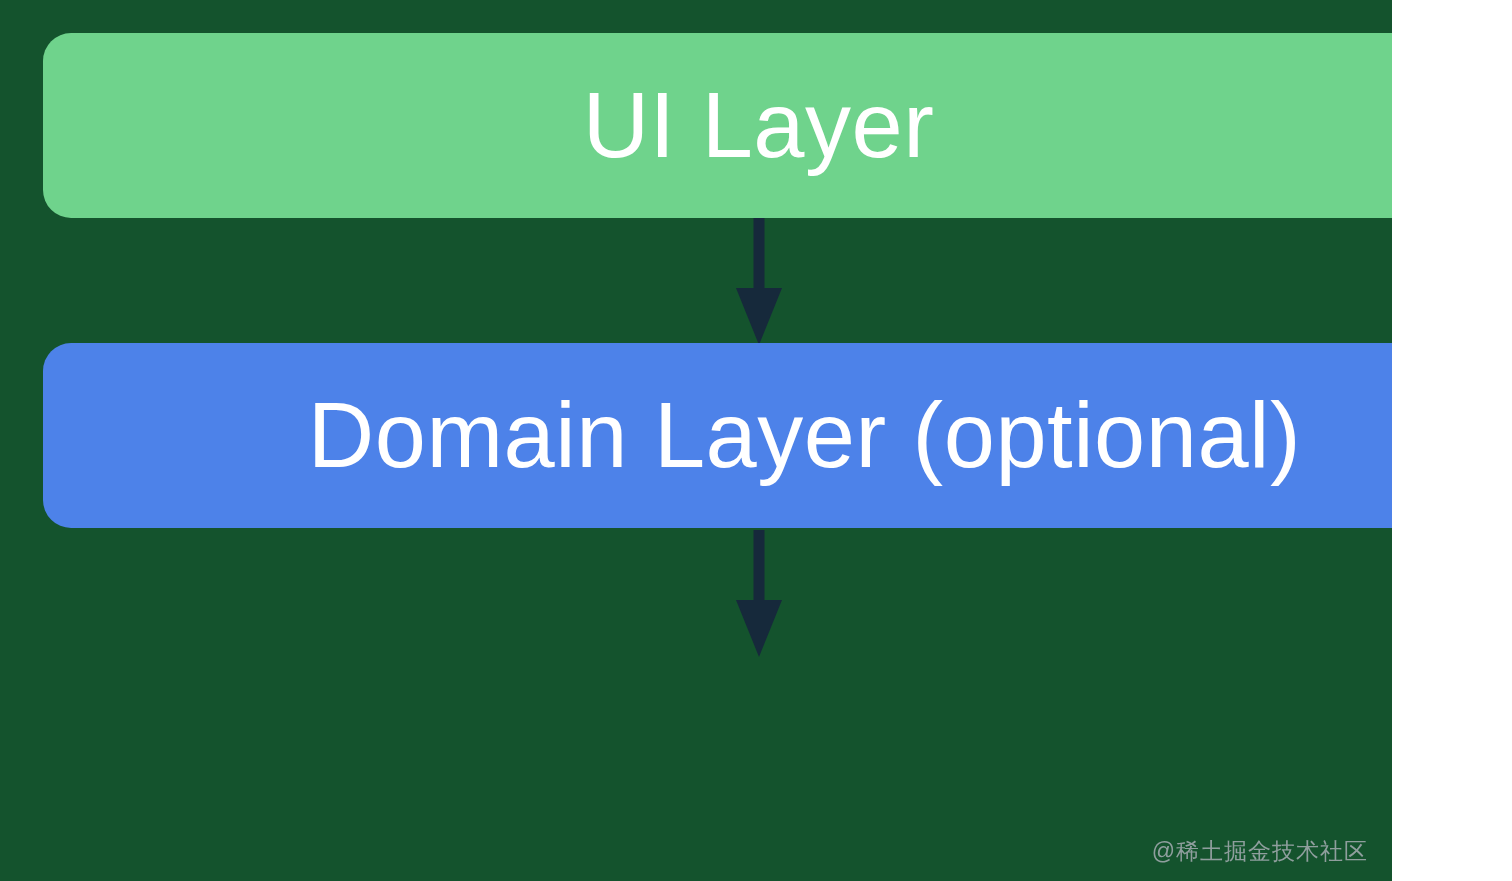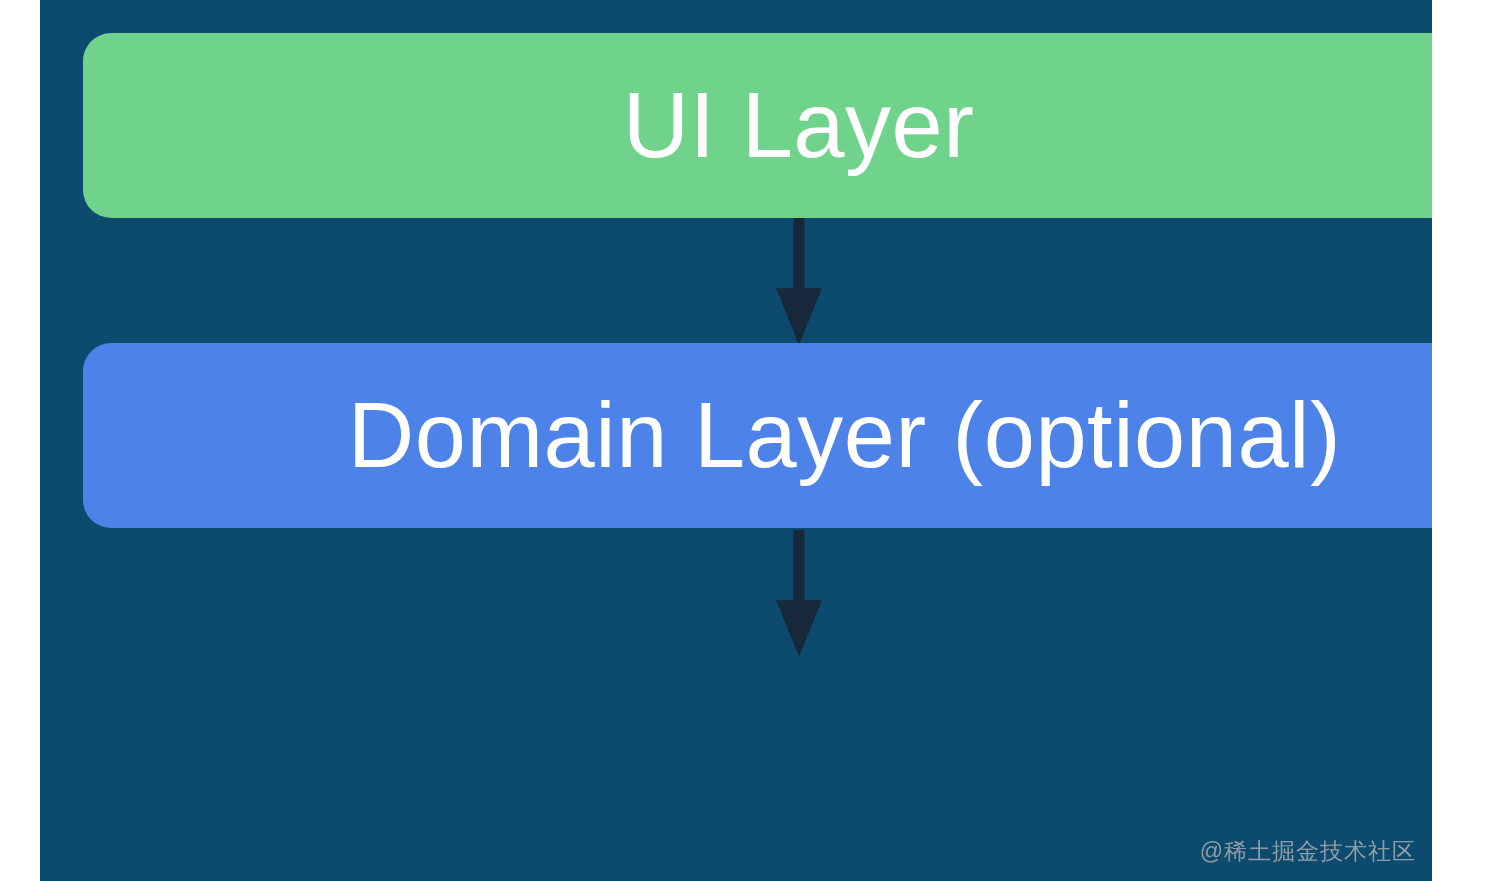--- a/index.html
+++ b/index.html
@@ -5,23 +5,22 @@
   html, body {
     margin: 0;
     padding: 0;
     background: #ffffff;
     font-family: "Liberation Sans", sans-serif;
   }
   .canvas {
     position: relative;
     width: 1392px;
     height: 881px;
-    background: #0c4a6e;
+    background: #14532d;
     overflow: hidden;
-    margin-left: 40px;
   }
   .layer-box {
     position: absolute;
     left: 43px;
     width: 1431px;
     border-radius: 28px;
     display: flex;
     align-items: center;
     justify-content: center;
     color: #ffffff;
@@ -54,21 +53,21 @@
   }
   .arrow-1 { top: 218px; }
   .arrow-2 { top: 530px; }
   .arrow svg {
     display: block;
     width: 46px;
     height: 127px;
   }
   .watermark {
     position: absolute;
-    right: 16px;
+    right: 24px;
     bottom: 14px;
     font-size: 23px;
     color: rgba(165, 171, 177, 0.85);
     letter-spacing: 1px;
     white-space: nowrap;
   }
 </style>
 </head>
 <body>
 

